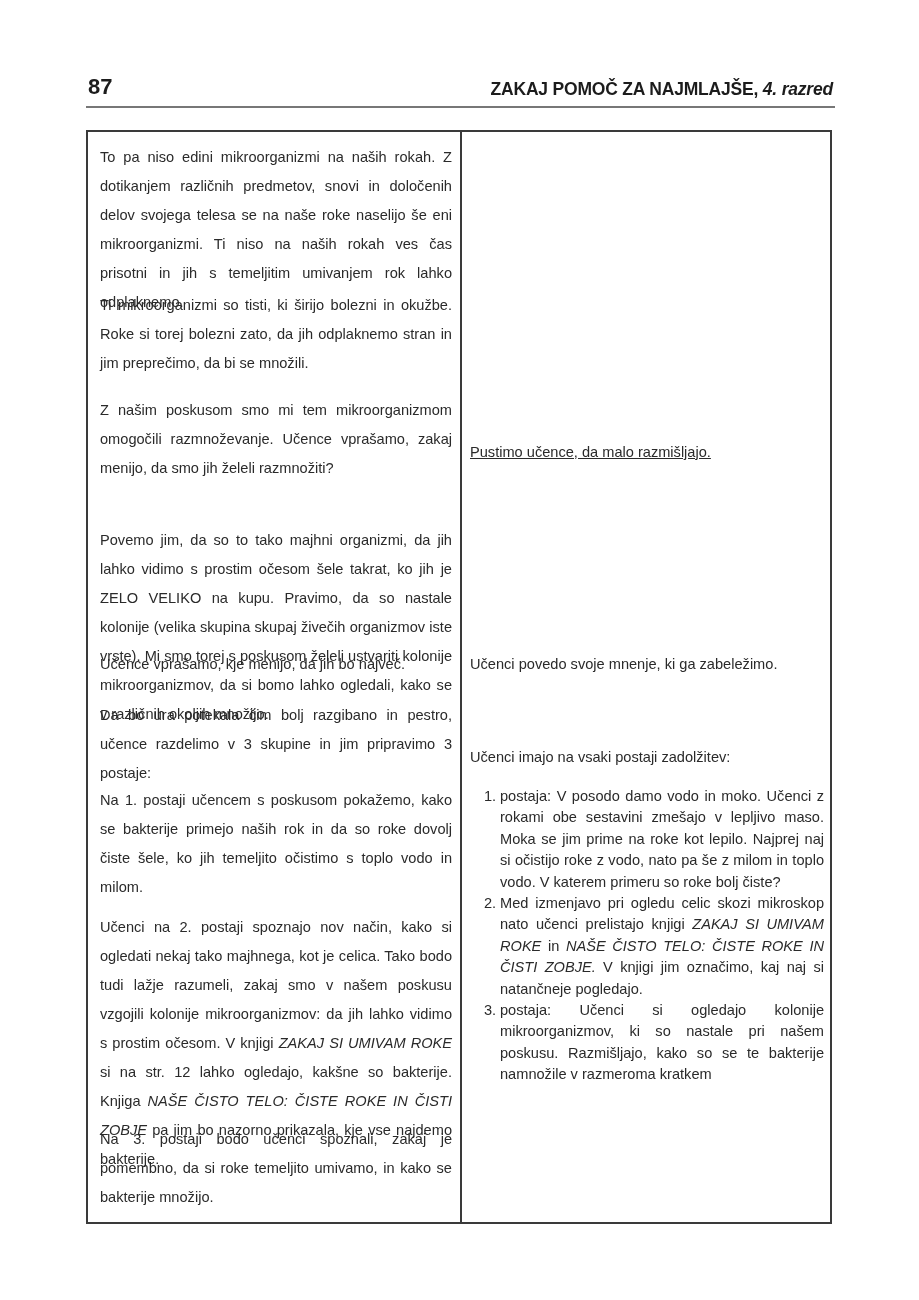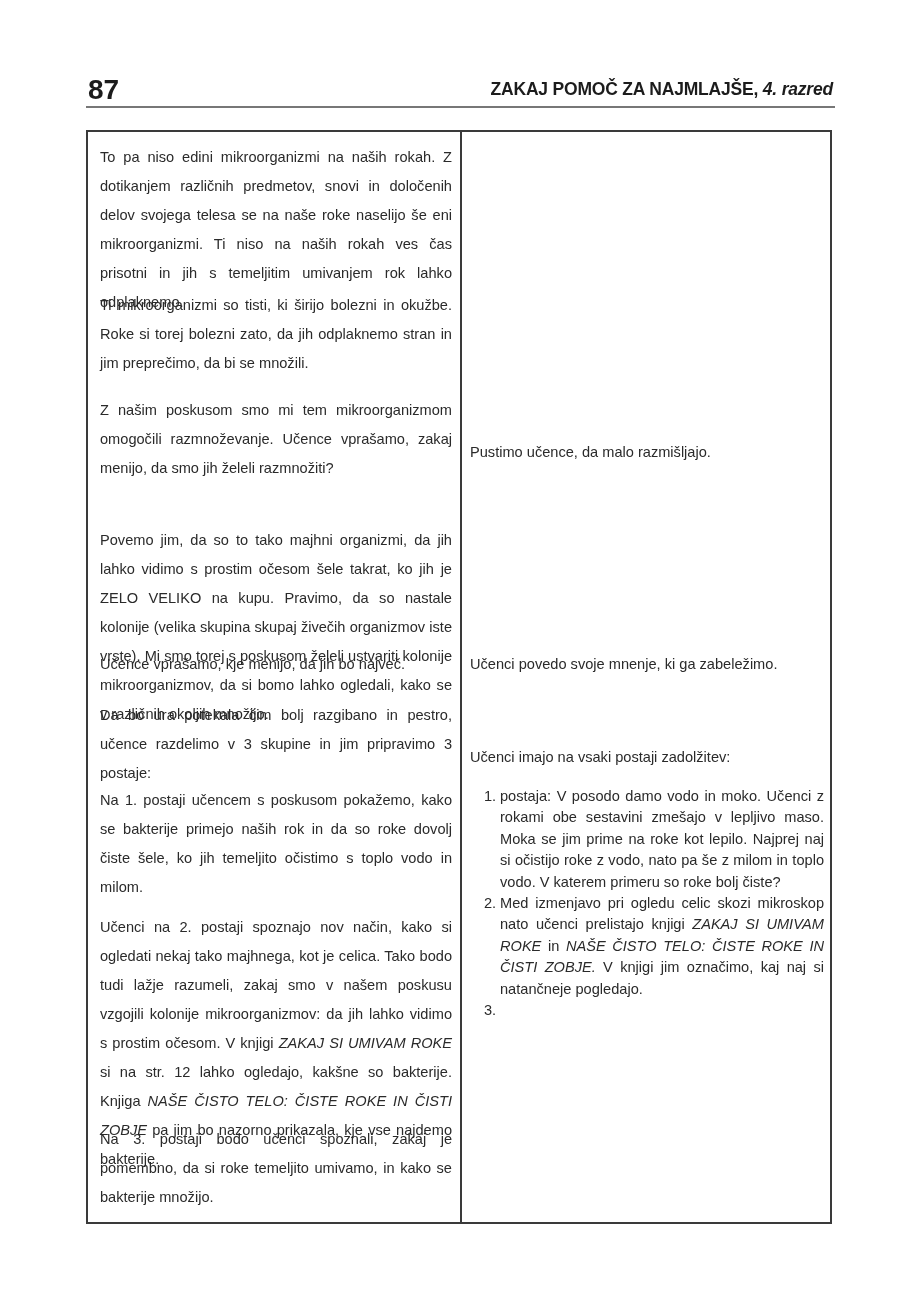--- a/index.html
+++ b/index.html
@@ -1,18 +1,18 @@
 <!DOCTYPE html>
 <html><head>
 <meta charset="utf-8">
 <style>
   html, body { margin: 0; padding: 0; background: #ffffff; }
   body { width: 919px; height: 1300px; position: relative; overflow: hidden;
          font-family: "Liberation Sans", sans-serif; color: #2a2a2a; }
-  .page-number { position: absolute; left: 88px; top: 74px; font-size: 28px; font-weight: bold; color: #1c1c1c; }
+  .page-number { position: absolute; left: 88px; top: 74px; font-size: 22px; font-weight: bold; color: #1c1c1c; }
   .running-head { position: absolute; right: 86px; top: 79px; font-size: 17.5px; font-weight: bold; color: #1c1c1c; letter-spacing: -0.2px; }
   .running-head i { font-weight: bold; }
   .header-rule { position: absolute; left: 86px; top: 106px; width: 749px; height: 2px; background: #777; }
   .table-box { position: absolute; left: 86px; top: 130px; width: 746px; height: 1094px; border: 2px solid #3a3a3a; box-sizing: border-box; }
   .col-divider { position: absolute; left: 460px; top: 130px; width: 2px; height: 1094px; background: #3a3a3a; }
   .p { position: absolute; font-size: 14.6px; line-height: 29px; text-align: justify; text-align-last: left; margin: 0; }
   .lp { left: 100px; width: 352px; }
   .rp { left: 470px; width: 354px; }
   .ol { position: absolute; left: 470px; width: 354px; margin: 0; padding: 0; list-style: none; font-size: 14.6px; line-height: 21.4px; }
   .ol li { position: relative; padding-left: 30px; text-align: justify; text-align-last: left; }
@@ -36,29 +36,30 @@
 <p class="p lp" style="top:143px;">To pa niso edini mikroorganizmi na naših rokah. Z dotikanjem različnih predmetov, snovi in določenih delov svojega telesa se na naše roke naselijo še eni mikroorganizmi. Ti niso na naših rokah ves čas prisotni in jih s temeljitim umivanjem rok lahko odplaknemo.</p>
 <p class="p lp" style="top:291px;">Ti mikroorganizmi so tisti, ki širijo bolezni in okužbe. Roke si torej bolezni zato, da jih odplaknemo stran in jim preprečimo, da bi se množili.</p>
 <p class="p lp" style="top:396px;">Z našim poskusom smo mi tem mikroorganizmom omogočili razmnoževanje. Učence vprašamo, zakaj menijo, da smo jih želeli razmnožiti?</p>
 <p class="p lp" style="top:480px;margin-top:46px;">Povemo jim, da so to tako majhni organizmi, da jih lahko vidimo s prostim očesom šele takrat, ko jih je ZELO VELIKO na kupu. Pravimo, da so nastale kolonije (velika skupina skupaj živečih organizmov iste vrste). Mi smo torej s poskusom želeli ustvariti kolonije mikroorganizmov, da si bomo lahko ogledali, kako se v različnih okoljih množijo.</p>
 <p class="p lp" style="top:650px;">Učence vprašamo, kje menijo, da jih bo največ.</p>
 <p class="p lp" style="top:701px;">Da bo ura potekala čim bolj razgibano in pestro, učence razdelimo v 3 skupine in jim pripravimo 3 postaje:</p>
 <p class="p lp" style="top:786px;">Na 1. postaji učencem s poskusom pokažemo, kako se bakterije primejo naših rok in da so roke dovolj čiste šele, ko jih temeljito očistimo s toplo vodo in milom.</p>
 <p class="p lp" style="top:913px;"><span>Učenci na 2. postaji spoznajo nov način, kako si ogledati nekaj tako majhnega, kot je celica. Tako bodo tudi lažje razumeli, zakaj smo v našem poskusu vzgojili kolonije mikroorganizmov: da jih lahko vidimo s prostim očesom. V knjigi </span><em>ZAKAJ SI UMIVAM ROKE</em><span> si na str. 12 lahko ogledajo, kakšne so bakterije. Knjiga </span><em>NAŠE ČISTO TELO: ČISTE ROKE IN ČISTI ZOBJE</em><span> pa jim bo nazorno prikazala, kje vse najdemo bakterije.</span></p>
 <p class="p lp" style="top:1125px;">Na 3. postaji bodo učenci spoznali, zakaj je pomembno, da si roke temeljito umivamo, in kako se bakterije množijo.</p>
 
-<p class="p rp" style="top:438px;">Pustimo učence, da malo razmišljajo.</p>
+<p class="p rp" style="top:438px;text-decoration:underline;">Pustimo učence, da malo razmišljajo.</p>
 <p class="p rp" style="top:650px;">Učenci povedo svoje mnenje, ki ga zabeležimo.</p>
 <p class="p rp" style="top:743px;">Učenci imajo na vsaki postaji zadolžitev:</p>
 
 <ol class="ol" style="top:786px;">
   <li>
     <span class="num">1.</span>
     <span>postaja: V posodo damo vodo in moko. Učenci z rokami obe sestavini zmešajo v lepljivo maso. Moka se jim prime na roke kot lepilo. Najprej naj si očistijo roke z vodo, nato pa še z milom in toplo vodo. V katerem primeru so roke bolj čiste?</span>
   </li>
   <li>
     <span class="num">2.</span>
     <span class="extra"><span>Med izmenjavo pri ogledu celic skozi mikroskop nato učenci prelistajo knjigi </span><em>ZAKAJ SI UMIVAM ROKE</em><span> in </span><em>NAŠE ČISTO TELO: ČISTE ROKE IN ČISTI ZOBJE.</em><span> V knjigi jim označimo, kaj naj si natančneje pogledajo.</span></span>
   </li>
   <li>
     <span class="num">3.</span>
+    <span>postaja: Učenci si ogledajo kolonije mikroorganizmov, ki so nastale pri našem poskusu. Razmišljajo, kako so se te bakterije namnožile v razmeroma kratkem</span>
   </li>
 </ol>
 
 </body></html>

